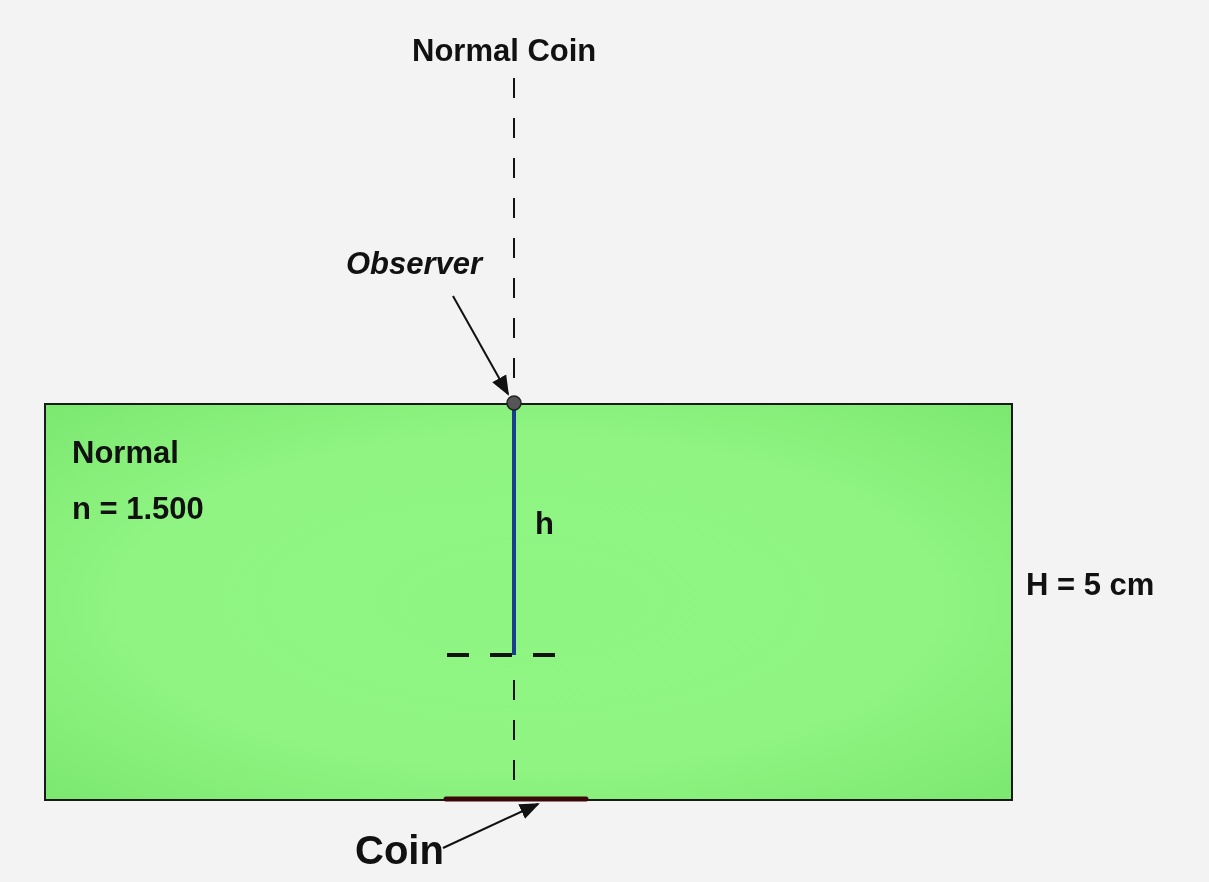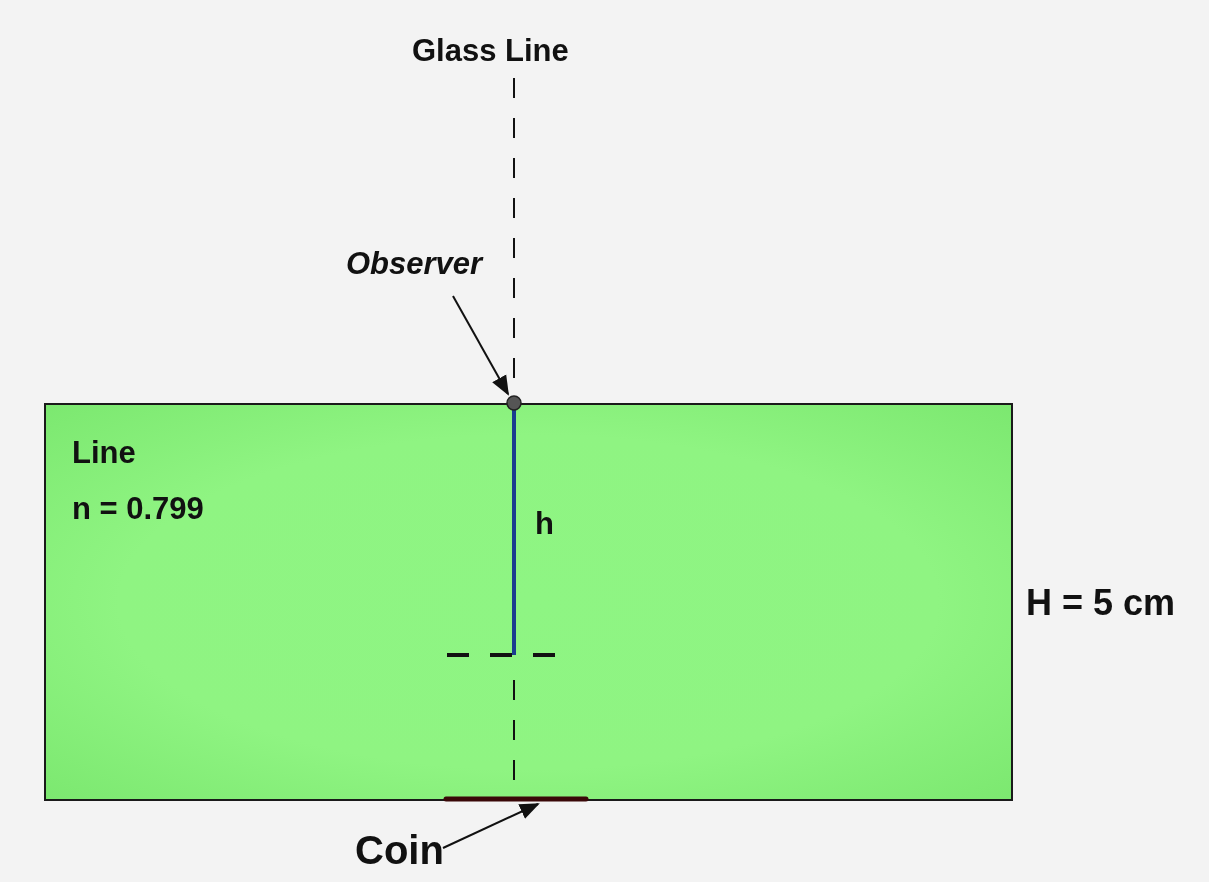--- a/index.html
+++ b/index.html
@@ -51,25 +51,25 @@
 
   <line x1="446" y1="799" x2="586" y2="799" stroke="#3a0808" stroke-width="5" stroke-linecap="round"></line>
 
   <line x1="453" y1="296" x2="508" y2="394" stroke="#111" stroke-width="2" marker-end="url(#arrowhead)"></line>
 
   <line x1="443" y1="848" x2="538" y2="804" stroke="#111" stroke-width="2" marker-end="url(#arrowhead)"></line>
 
   <circle cx="514" cy="403" r="7" fill="#555" stroke="#222" stroke-width="1.5"></circle>
 </svg>
 
-<div class="label" style="left:412px; top:35px; font-size:31px;">Glass Line</div>
+<div class="label" style="left:412px; top:35px; font-size:31px;">Normal Coin</div>
 
 <div class="label" style="left:346px; top:248px; font-size:31px;font-style:italic;">Observer</div>
 
-<div class="label" style="left:72px; top:437px; font-size:31px;">Line</div>
+<div class="label" style="left:72px; top:437px; font-size:31px;">Normal</div>
 
-<div class="label" style="left:72px; top:493px; font-size:31px;">n = 0.799</div>
+<div class="label" style="left:72px; top:493px; font-size:31px;">n = 1.500</div>
 
 <div class="label" style="left:535px; top:508px; font-size:31px;">h</div>
 
-<div class="label" style="left:1026px; top:585px; font-size:36px;">H = 5 cm</div>
+<div class="label" style="left:1026px; top:569px; font-size:31px;">H = 5 cm</div>
 
 <div class="label" style="left:355px; top:830px; font-size:40px;">Coin</div>
 
 </body></html>

